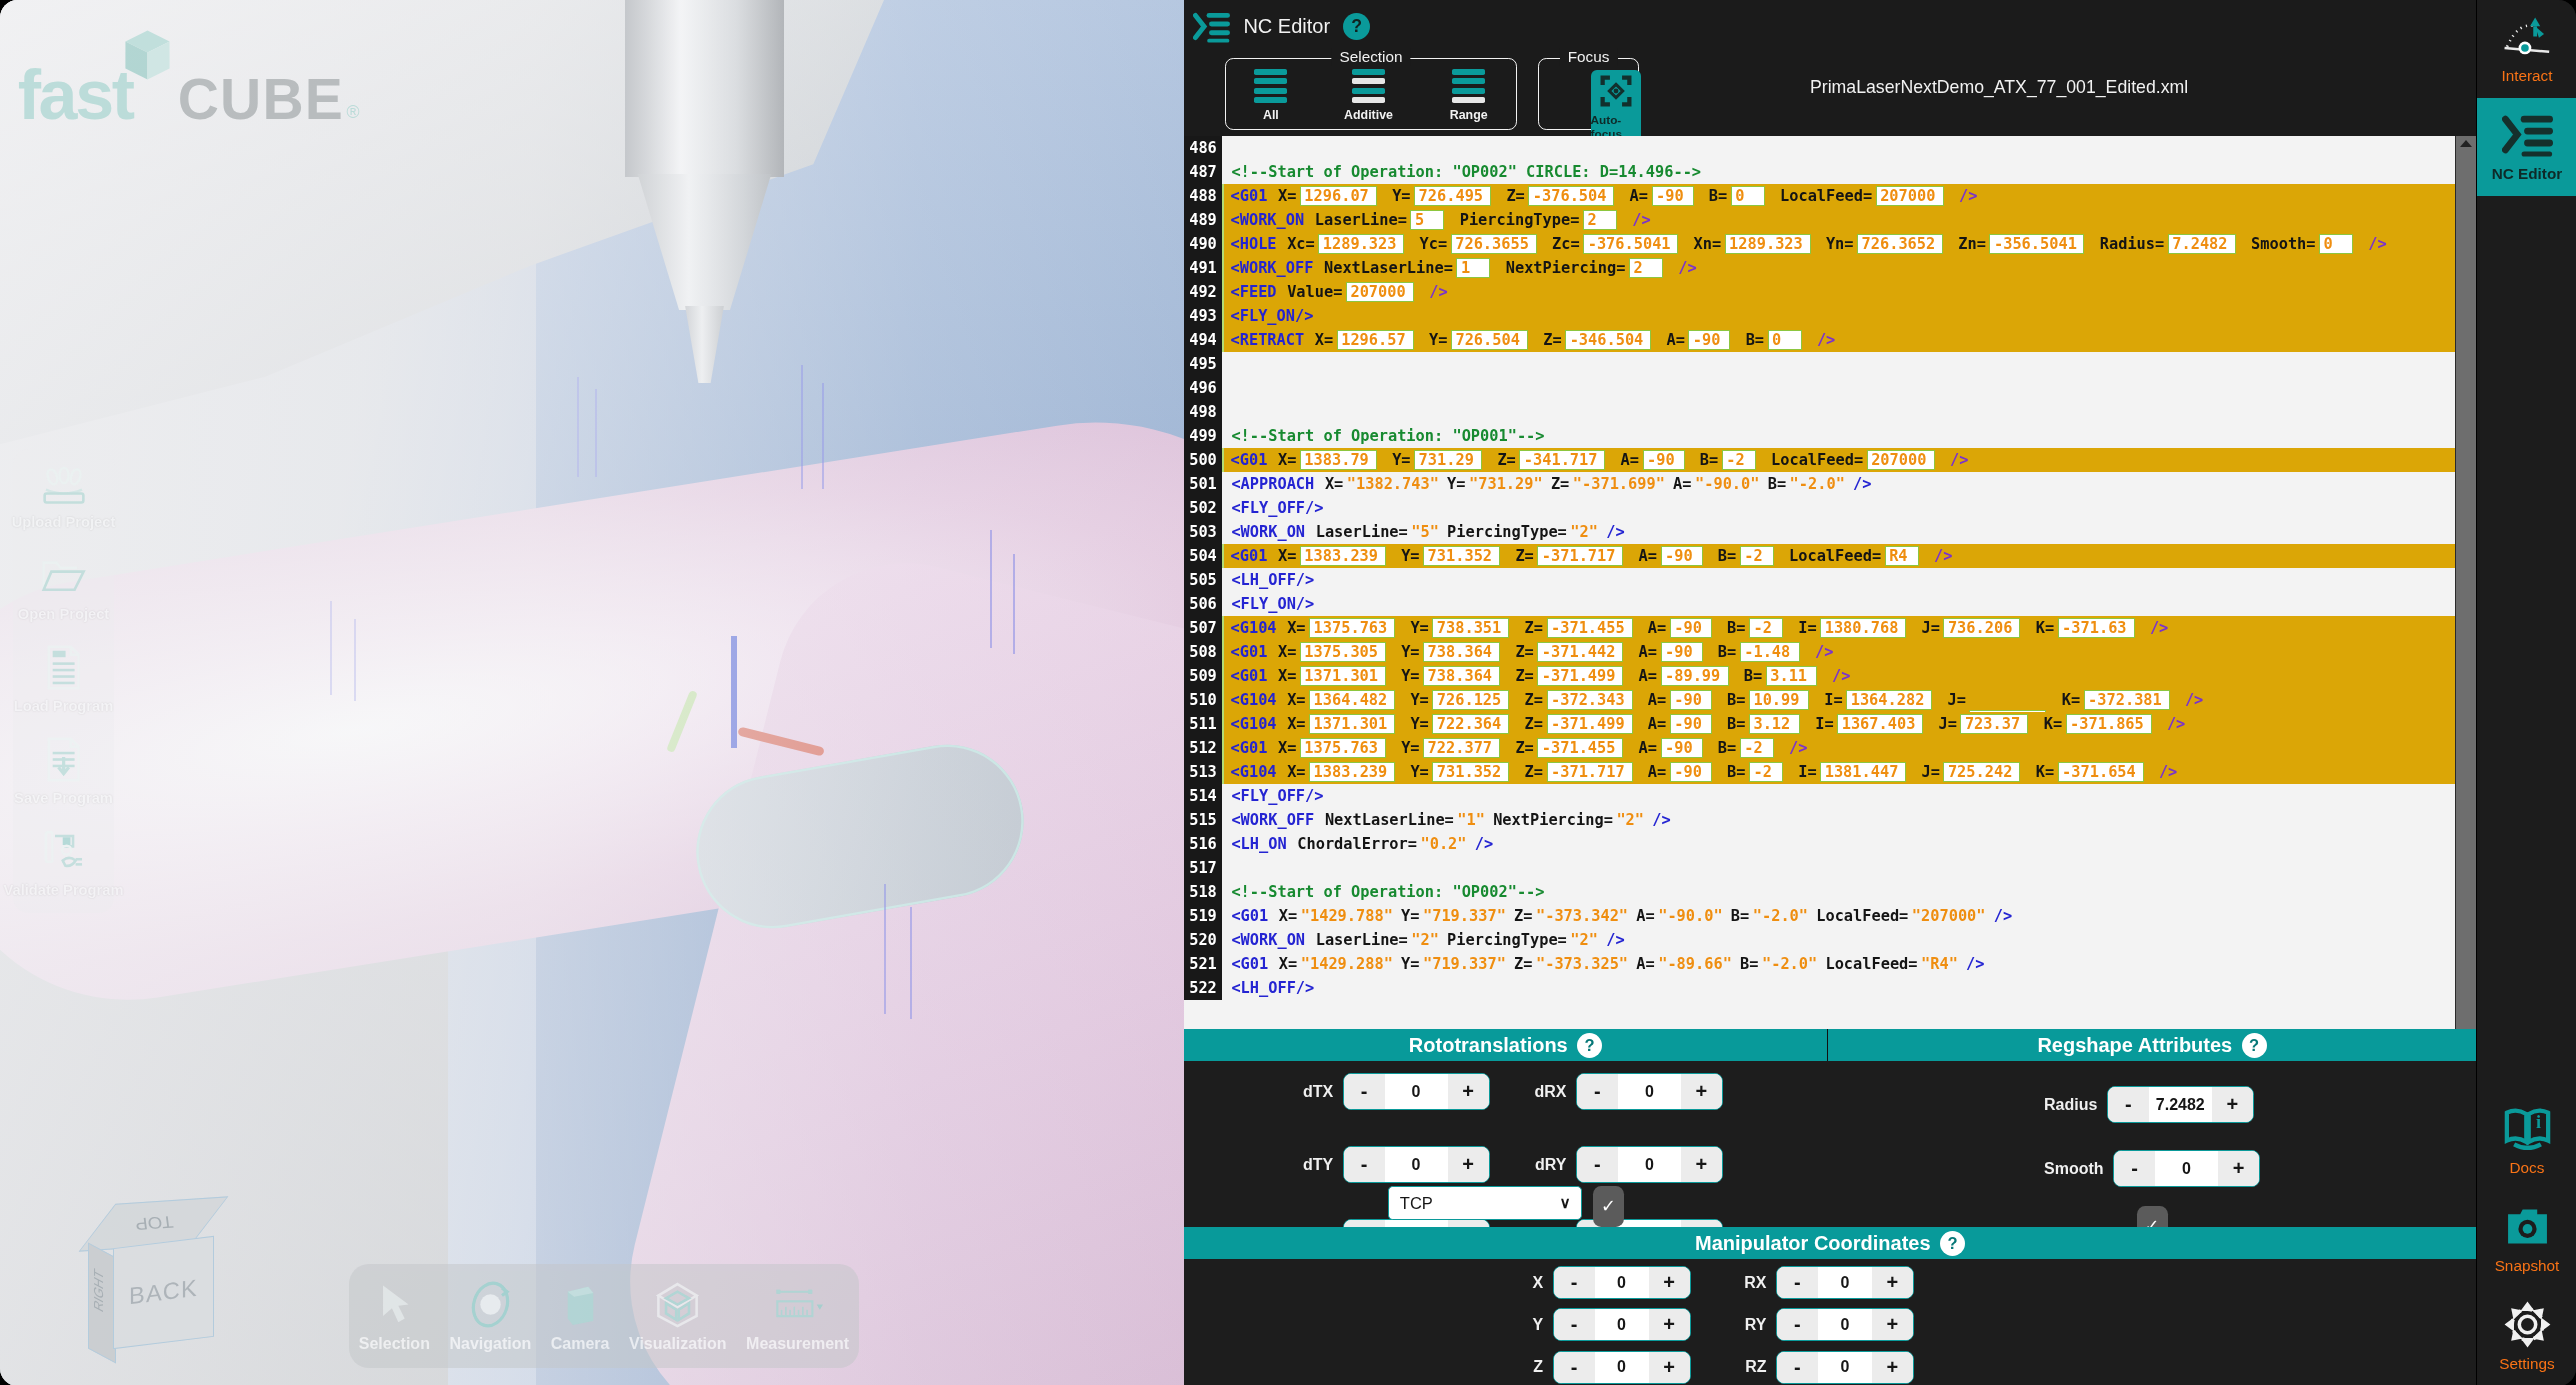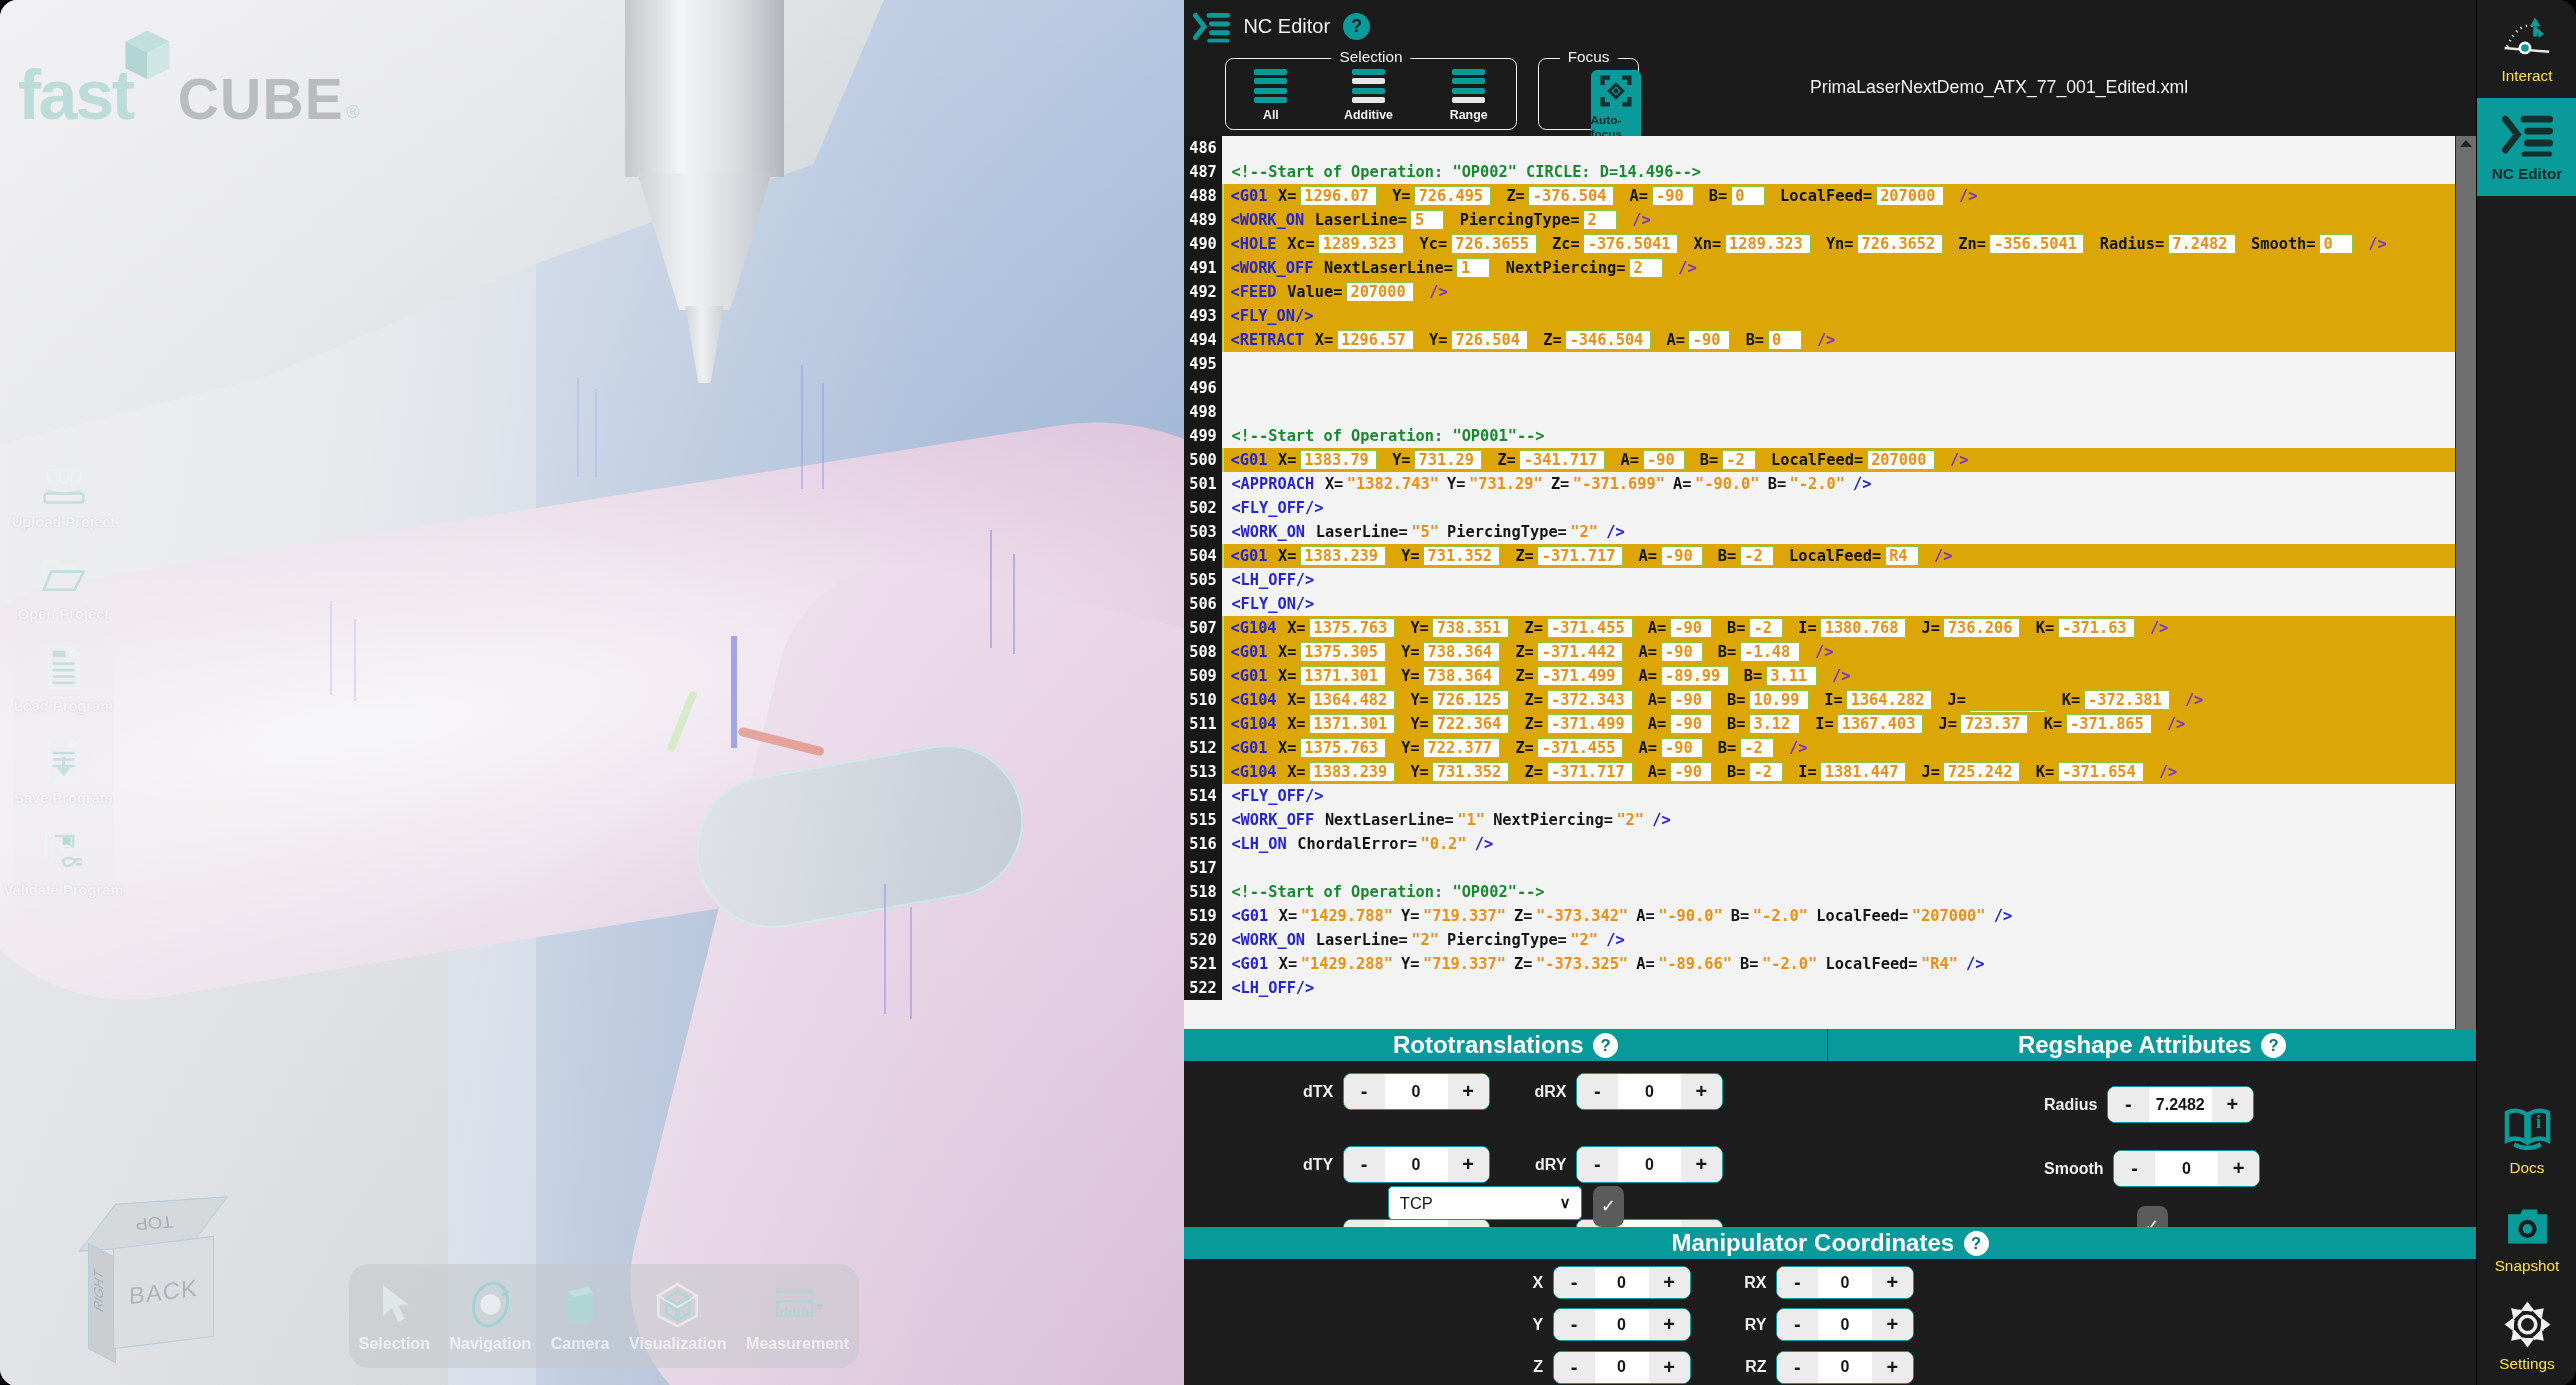--- a/index.html
+++ b/index.html
@@ -111,21 +111,21 @@
   .av{color:#ef8e10;}
   .bx{display:inline-flex;align-items:center;height:20px;background:#fff;border:1.8px solid #8dc63f;color:#ef8e10;
     padding:0 3.5px;box-sizing:border-box;overflow:hidden;cursor:text;}
   .vscroll{position:absolute;right:0;top:0;width:20px;height:100%;background:#6e6e6e;border-left:1.2px solid #2a2a2a;}
   .vscroll .arr{position:absolute;top:3.5px;left:50%;transform:translateX(-50%);width:0;height:0;
     border-left:6.5px solid transparent;border-right:6.5px solid transparent;border-bottom:7.7px solid #222;}
 
   
   .bpanel{position:absolute;left:0;top:1029px;width:1292px;height:356px;background:#1d1d1d;}
   .phead{position:absolute;height:32px;background:#089a9a;display:flex;align-items:center;justify-content:center;gap:9.4px;}
-  .phead-title{font-size:24px;font-weight:bold;color:#fff;}
+  .phead-title{font-size:20px;font-weight:bold;color:#fff;}
   .phead-help{width:25px;height:25px;border-radius:50%;background:#fff;color:#067777;font-weight:bold;font-size:16.5px;
     display:flex;align-items:center;justify-content:center;cursor:pointer;}
   .phead.roto{left:0;top:0;width:644px;border-right:1.8px solid #111;box-sizing:border-box;}
   .phead.regs{left:644px;top:0;width:648px;}
   .phead.manip{left:0;top:198px;width:1292px;}
 
   .stp{display:flex;align-items:center;gap:9.4px;}
   .stl{min-width:41px;text-align:right;color:#f0f0f0;font-size:16px;font-weight:bold;}
   .stc{display:flex;align-items:stretch;width:147px;height:37px;background:#fff;border:1.8px solid #0a9a9a;border-radius:8.2px;overflow:hidden;box-sizing:border-box;}
   .stbtn{flex:0 0 41px;display:flex;align-items:center;justify-content:center;background:#ececec;
@@ -145,21 +145,21 @@
   .regs-ok{position:absolute;left:644px;top:177px;width:648px;display:flex;justify-content:center;}
   .grid-manip{position:absolute;left:35px;top:237px;width:978px;display:grid;grid-template-columns:auto auto;
     column-gap:35px;row-gap:9.4px;justify-content:center;}
   .grid-manip .stc{height:33px;width:138px;}
 
   
   .sidebar{position:absolute;left:2476px;top:0;width:100px;height:1386px;background:#1c1c1c;border-left:1.8px solid #000;
     display:flex;flex-direction:column;align-items:center;}
   .sb-item{width:100%;display:flex;flex-direction:column;align-items:center;gap:7px;padding:13px 0;cursor:pointer;}
   .sb-item svg{width:51px;height:47px;}
-  .sb-label{font-size:15.3px;color:#fde047;}
+  .sb-label{font-size:15.3px;color:#f97316;}
   .sb-item.active{background:#0a9a9a;}
   .sb-item.active .sb-label{color:#0e2a28;font-weight:bold;}
   .sb-spacer{flex:1;}
 </style>
 </head>
 <body>
 
 <div class="app">
 
   <div class="viewport">

